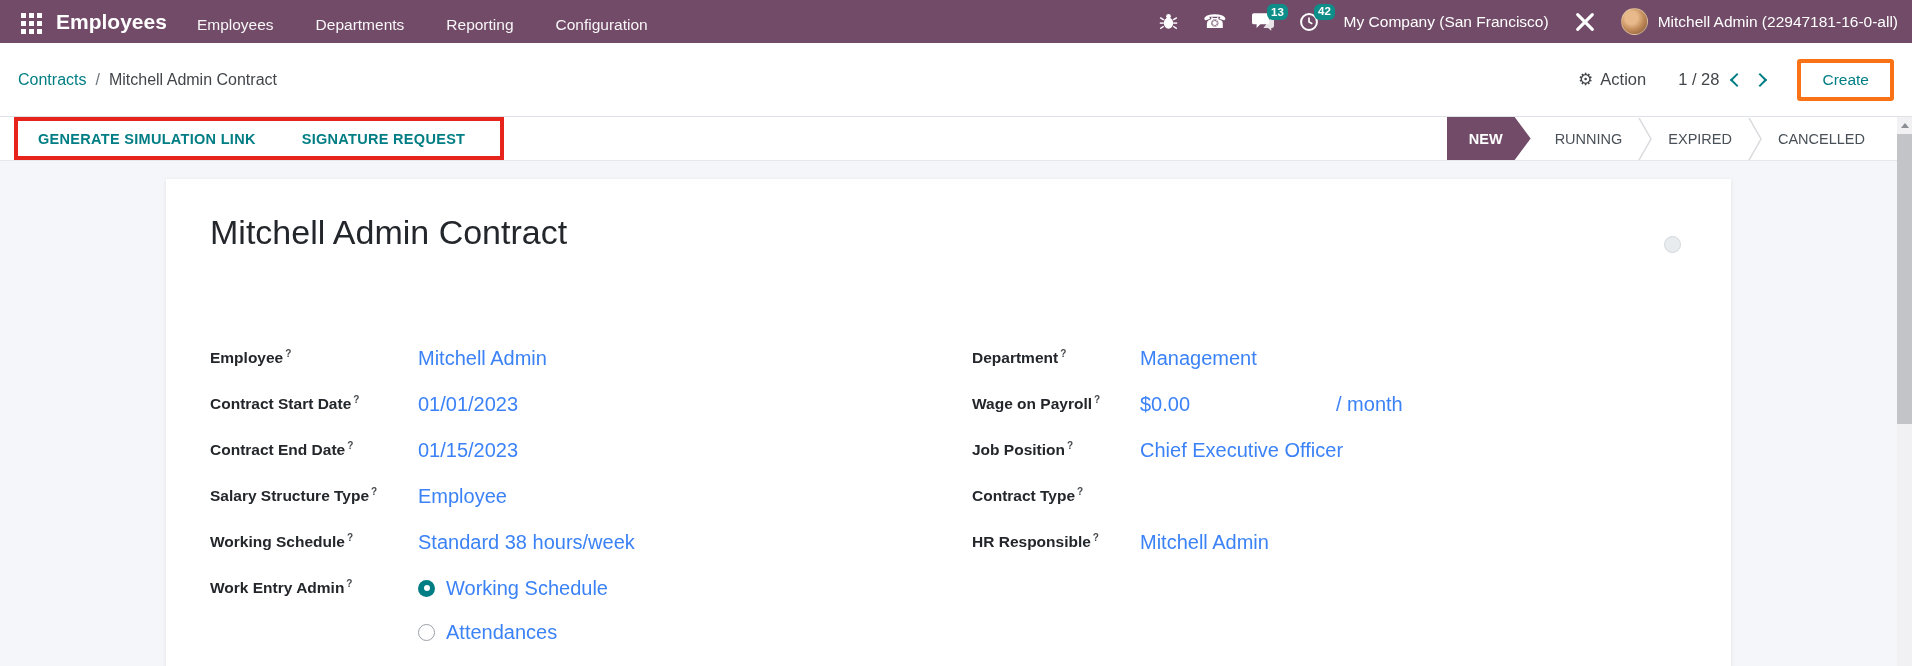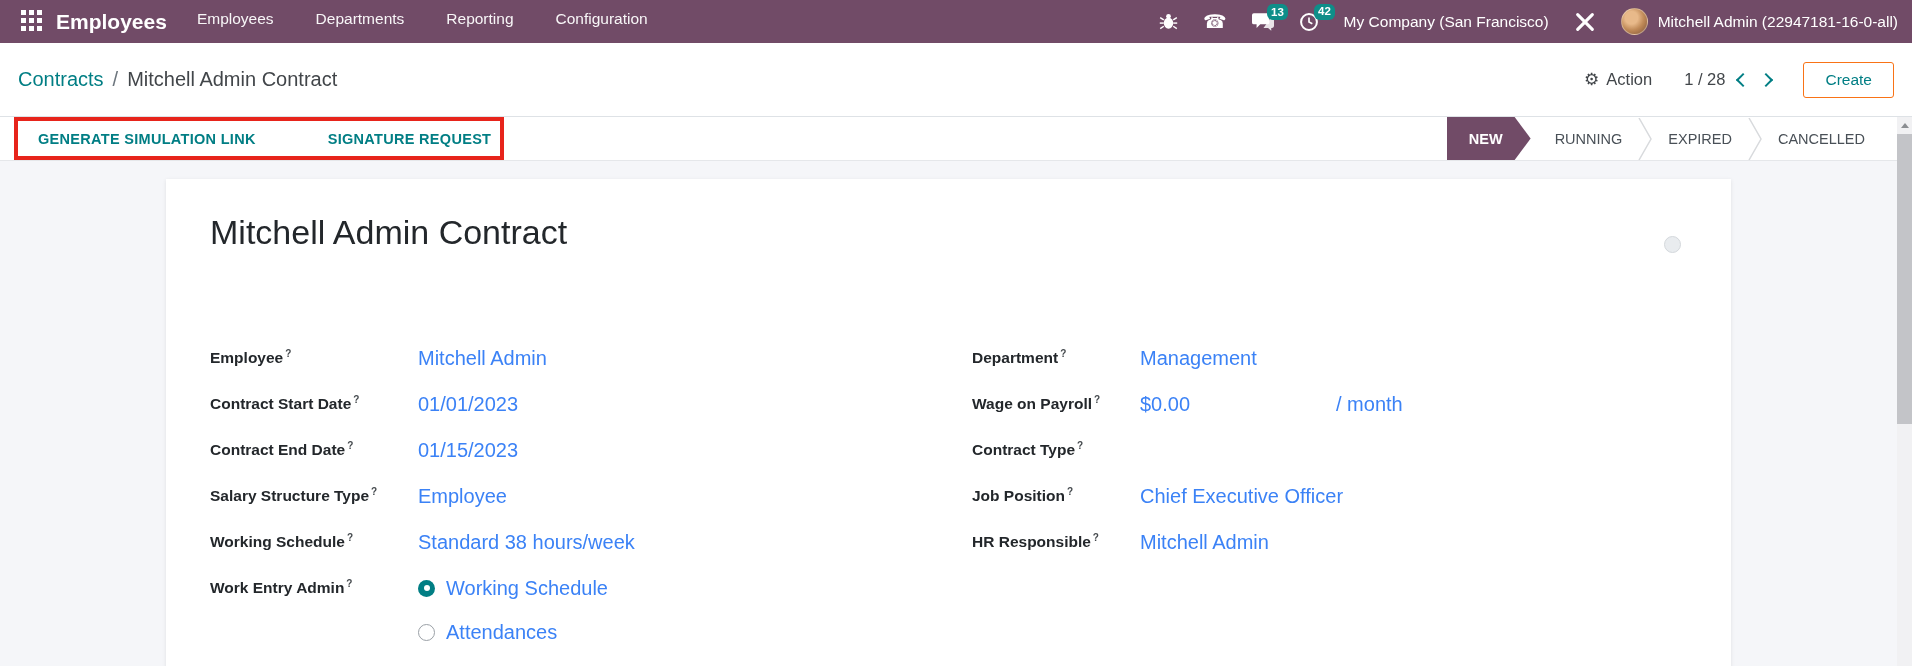--- a/index.html
+++ b/index.html
@@ -5,57 +5,57 @@
   * { margin:0; padding:0; box-sizing:border-box; }
   html,body { width:1912px; height:666px; }
   body {
     position:relative; overflow:hidden; background:#fff;
     font-family:"Liberation Sans", sans-serif; -webkit-font-smoothing:antialiased;
   }
 
   
   .navbar { position:absolute; top:0; left:0; right:0; height:43px; background:#714B67;
             display:flex; align-items:center; padding:0 14px; color:#fff; z-index:30; }
-  .nav-left { display:flex; align-items:flex-start; }
+  .nav-left { display:flex; align-items:flex-end; }
   .apps-btn { width:34px; display:flex; justify-content:center; align-items:center; cursor:pointer; }
   .brand { font-size:21px; font-weight:700; margin:0 30px 0 8px; cursor:pointer; }
   .menu { display:flex; align-items:center; gap:42px; font-size:15.5px; }
   .menu-item { cursor:pointer; color:rgba(255,255,255,.95); }
   .nav-right { margin-left:auto; display:flex; align-items:center; gap:25px; font-size:15.5px; }
   .icon-wrap { position:relative; display:flex; align-items:center; cursor:pointer; }
   .badge { position:absolute; top:-8px; left:15px; background:#0E8E89; color:#fff;
            font-size:11.5px; font-weight:700; padding:1.5px 4.5px; border-radius:6px; line-height:1.15; }
   .glyph-icon { font-size:19px; line-height:1; color:#fff; }
   .company-name, .user-name { cursor:pointer; white-space:nowrap; }
   .avatar { width:27px; height:27px; border-radius:50%;
             background:radial-gradient(circle at 38% 35%, #e8b98a 0 28%, #c08a58 55%, #7a4f33 100%);
             border:1px solid rgba(255,255,255,.35); margin-right:-15px; cursor:pointer; }
 
   
   .control-panel { position:absolute; top:43px; left:0; right:0; height:74px; background:#fff;
                    border-bottom:1px solid #dee2e6; display:flex; align-items:center;
                    justify-content:space-between; padding:0 18px; z-index:20; }
-  .breadcrumb { font-size:20px; display:flex; align-items:center; gap:9px; }
+  .breadcrumb { font-size:16px; display:flex; align-items:center; gap:9px; }
   .crumb-link { color:#017E84; cursor:pointer; }
   .crumb-sep { color:#6c757d; }
   .crumb-current { color:#42464a; }
   .cp-right { display:flex; align-items:center; gap:32px; }
   .action-btn { display:flex; align-items:center; gap:7px; font-size:16.5px; color:#42464a; cursor:pointer; }
   .gear { font-size:17px; color:#42464a; }
   .pager { display:flex; align-items:center; gap:13px; font-size:16.5px; color:#42464a; }
   .chev { width:10px; height:10px; border-left:2.5px solid #017E84; border-bottom:2.5px solid #017E84; cursor:pointer; }
   .chev.prev { transform:rotate(45deg); }
   .chev.next { transform:rotate(225deg); }
-  .create-btn { background:#fff; border:1px solid #f97316; color:#017E84; font-size:15.5px;
+  .create-btn { background:#fff; border:4px solid #f97316; color:#017E84; font-size:15.5px;
                 font-family:inherit; padding:8px 21px; border-radius:3px; cursor:pointer; }
 
   
   .statusbar-row { position:absolute; top:117px; left:0; right:15px; height:44px; background:#fff;
                    border-bottom:1px solid #e5e7ea; z-index:10; }
-  .sb-buttons { position:absolute; left:38px; top:0; height:100%; display:flex; align-items:center; gap:72px;justify-content:flex-end; }
+  .sb-buttons { position:absolute; left:38px; top:0; height:100%; display:flex; align-items:center; gap:46px;justify-content:flex-end; }
   .sb-btn { color:#017E84; font-size:14.5px; font-weight:700; letter-spacing:.3px; cursor:pointer; white-space:nowrap; }
   .annotation-box { position:absolute; left:14px; top:0; width:490px; height:43px;
                     border:4px solid #E7241B; pointer-events:none; z-index:5; }
   .states { position:absolute; right:16px; top:0; height:100%; display:flex; align-items:center; }
   .state { font-size:14.5px; color:#495057; padding:0 16px; cursor:pointer; white-space:nowrap; }
   .state.active { background:#714B67; color:#fff; font-weight:700; height:100%;
                   display:flex; align-items:center; padding:0 28px 0 22px; margin-right:8px;
                   clip-path:polygon(0 0, calc(100% - 16px) 0, 100% 50%, calc(100% - 16px) 100%, 0 100%);text-align:right; }
   .sep { display:flex; align-items:center; }
 
@@ -257,26 +257,26 @@
         <div class="frow">
           <span class="flabel"><span>Department</span><sup class="help">?</sup></span>
           <span class="fvalue">Management</span>
         </div>
         <div class="frow">
           <span class="flabel"><span>Wage on Payroll</span><sup class="help">?</sup></span>
           <span class="fvalue wage">$0.00</span>
           <span class="fvalue">/ month</span>
         </div>
         <div class="frow">
+          <span class="flabel"><span>Job Position</span><sup class="help">?</sup></span>
+          <span class="fvalue">Chief Executive Officer</span>
+        </div>
+        <div class="frow">
           <span class="flabel"><span>Contract Type</span><sup class="help">?</sup></span>
           <span class="fvalue"></span>
-        </div>
-        <div class="frow">
-          <span class="flabel"><span>Job Position</span><sup class="help">?</sup></span>
-          <span class="fvalue">Chief Executive Officer</span>
         </div>
         <div class="frow">
           <span class="flabel"><span>HR Responsible</span><sup class="help">?</sup></span>
           <span class="fvalue">Mitchell Admin</span>
         </div>
       </div>
 
     </div>
   </div>
 </div>

